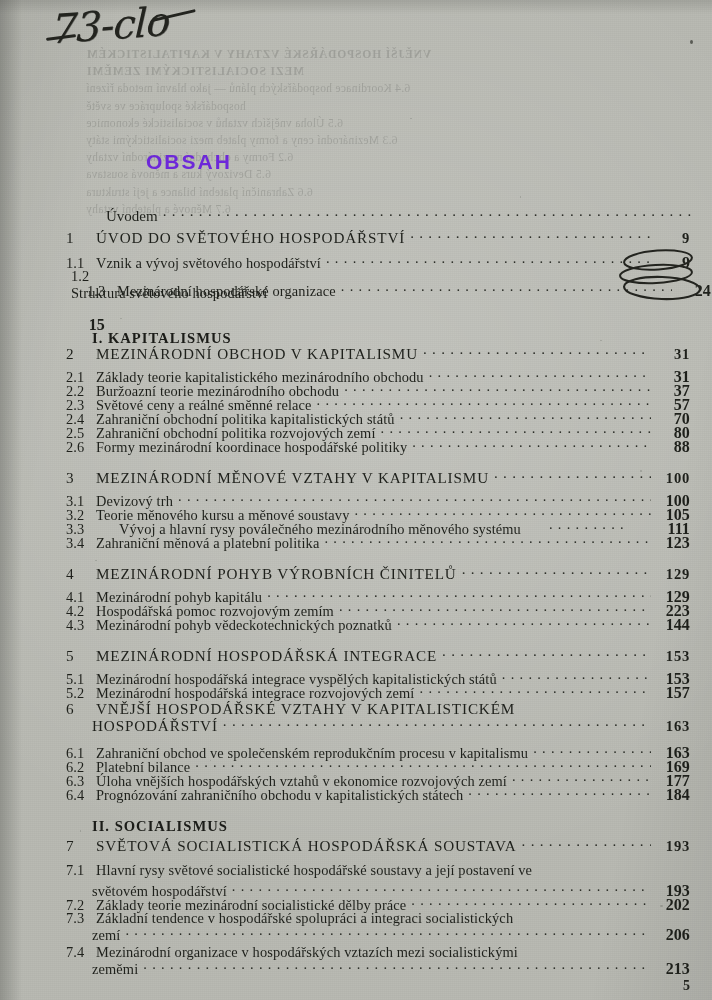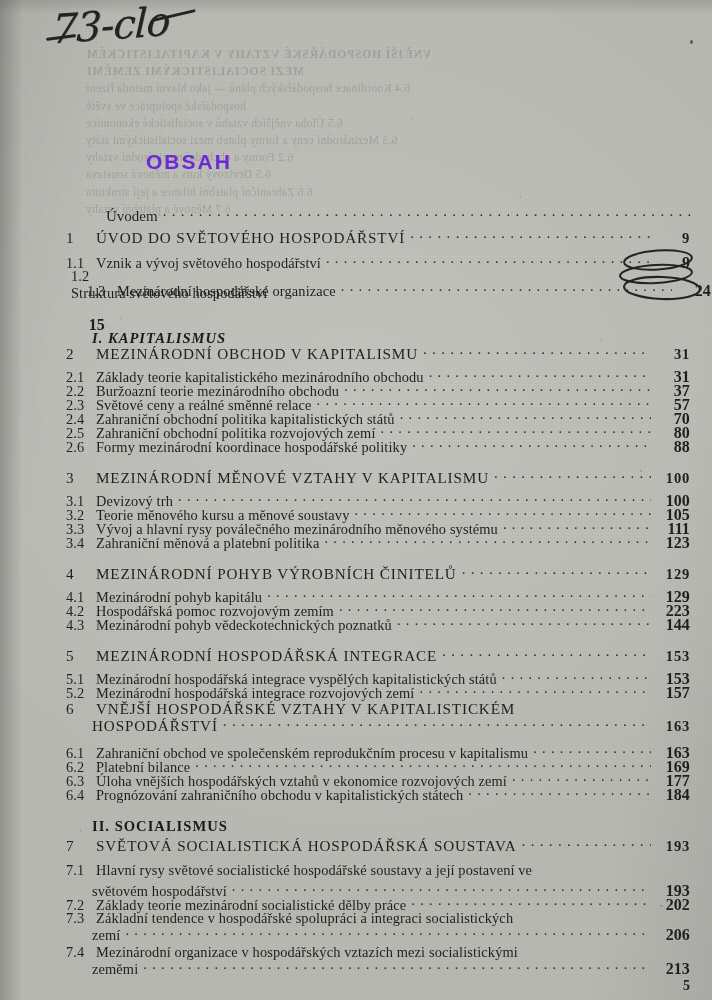--- a/index.html
+++ b/index.html
@@ -186,21 +186,21 @@
 <div class="ink-dot"></div>
 
 <div class="obsah">OBSAH</div>
 
 <div class="toc" id="toc">
     <div class="row lv0" style="top: 206px; left: 66px; width: 624px;">
       <span class="txt">Úvodem</span>
       <span class="leader"></span>
       <span class="pg">7</span>
     </div>
-    <div class="part" style="left: 92px; top: 330px; font-style: italic;">I. KAPITALISMUS</div>
+    <div class="part" style="left: 92px; top: 330px;">I. KAPITALISMUS</div>
     <div class="part" style="left: 92px; top: 818px;">II. SOCIALISMUS</div>
     <div class="row lv1" style="top: 228px; left: 66px; width: 624px;">
       <span class="num">1</span>
       <span class="txt">ÚVOD DO SVĚTOVÉHO HOSPODÁŘSTVÍ</span>
       <span class="leader"></span>
       <span class="pg">9</span>
     </div>
     <div class="row lv2" style="top: 254px; left: 66px; width: 624px;">
       <span class="num">1.1</span>
       <span class="txt">Vznik a vývoj světového hospodářství</span>
@@ -272,21 +272,21 @@
       <span class="txt">Devizový trh</span>
       <span class="leader"></span>
       <span class="pg">100</span>
     </div>
     <div class="row lv2" style="top: 506px; left: 66px; width: 624px;">
       <span class="num">3.2</span>
       <span class="txt">Teorie měnového kursu a měnové soustavy</span>
       <span class="leader"></span>
       <span class="pg">105</span>
     </div>
-    <div class="row lv2" style="top: 520px; left: 66px; width: 624px;">
+    <div class="row lv2" style="top: 520px; left: 66px; width: 624px; gap: 23px;">
       <span class="num">3.3</span>
       <span class="txt">Vývoj a hlavní rysy poválečného mezinárodního měnového systému</span>
       <span class="leader"></span>
       <span class="pg">111</span>
     </div>
     <div class="row lv2" style="top: 534px; left: 66px; width: 624px;">
       <span class="num">3.4</span>
       <span class="txt">Zahraniční měnová a platební politika</span>
       <span class="leader"></span>
       <span class="pg">123</span>

